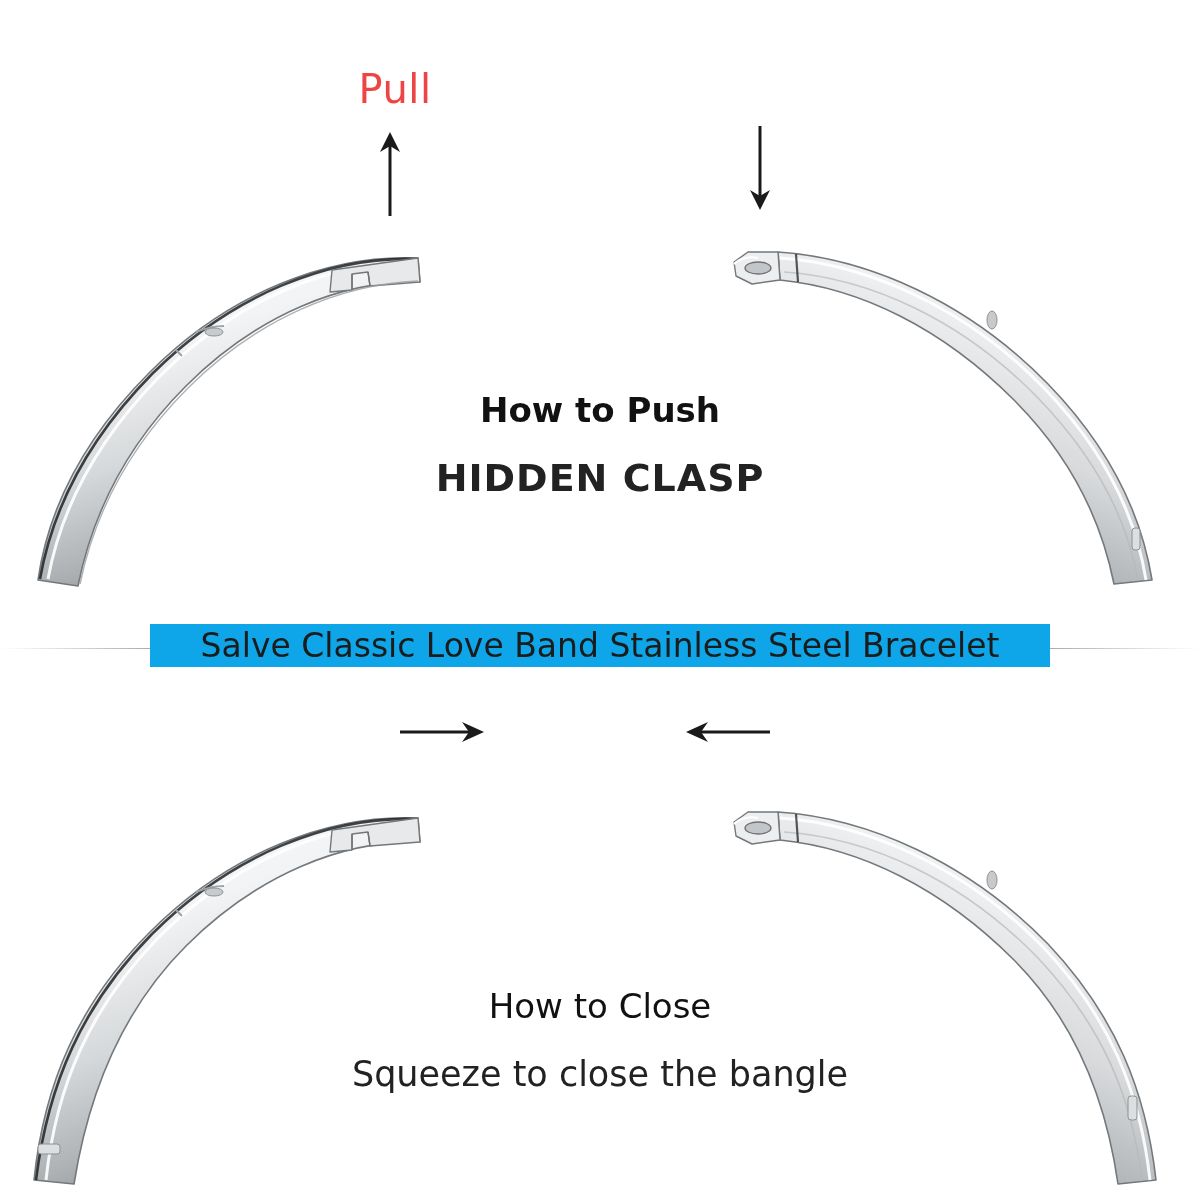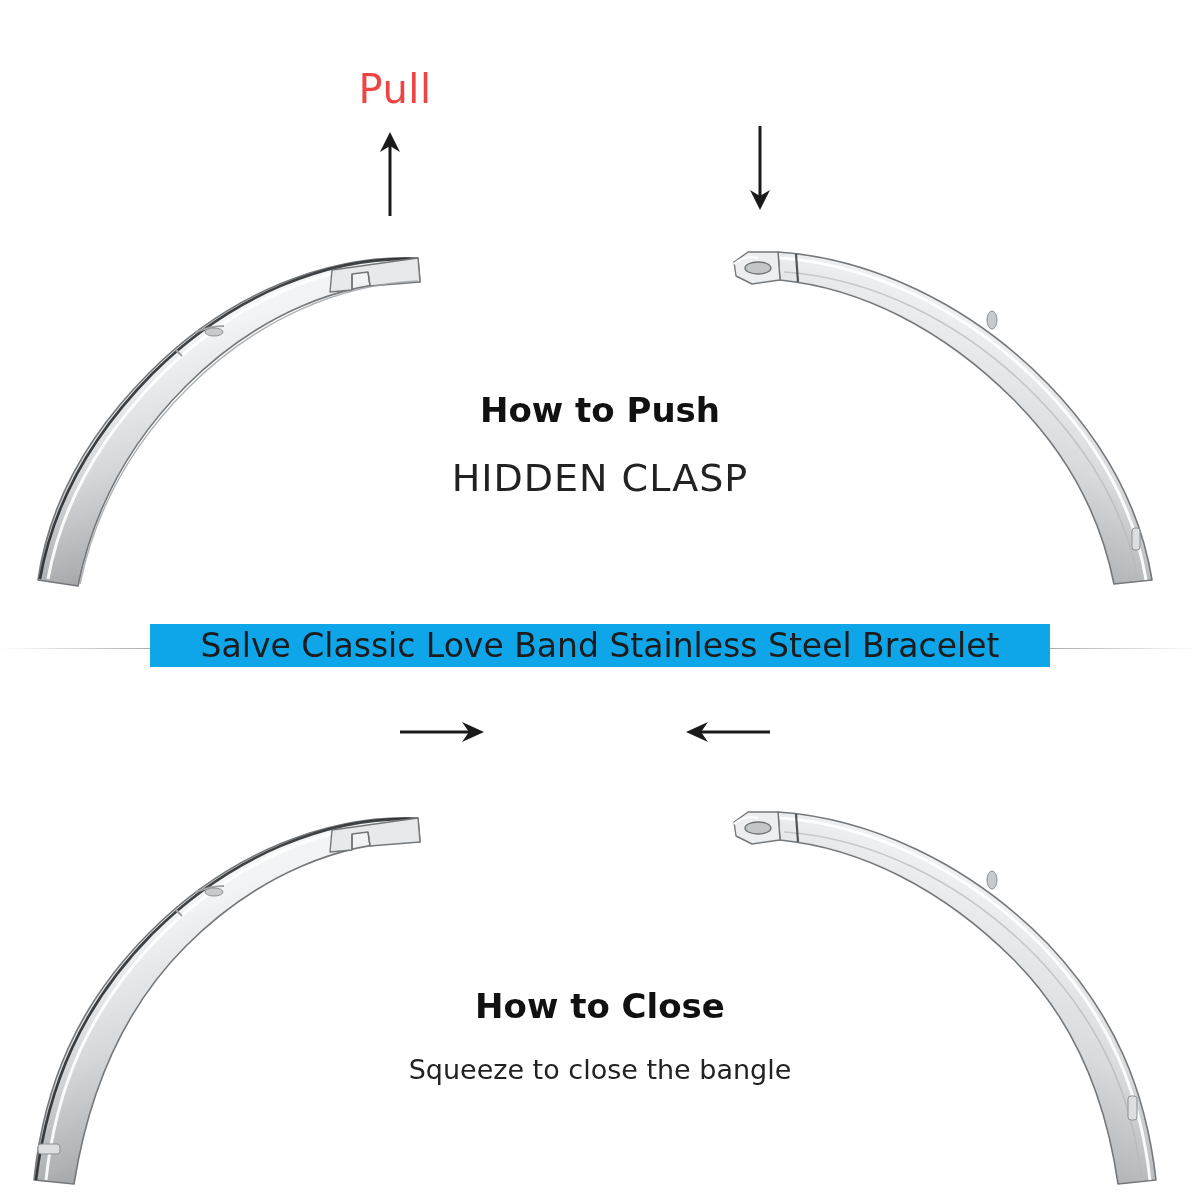--- a/index.html
+++ b/index.html
@@ -55,21 +55,21 @@
     font-weight: 700;
     color: #111111;
   }
   .sub-open {
     position: absolute;
     left: 300px;
     top: 456px;
     width: 600px;
     text-align: center;
     font-size: 38px;
-    font-weight: 400;
+    font-weight: 700;
     color: #222222;
     letter-spacing: 1px;
   }
 
   .divider-wrap {
     position: absolute;
     left: 0;
     top: 648px;
     width: 1200px;
     height: 2px;
@@ -99,30 +99,30 @@
     padding: 2px 0;
   }
 
   .heading-close {
     position: absolute;
     left: 300px;
     top: 986px;
     width: 600px;
     text-align: center;
     font-size: 34px;
-    font-weight: 700;
+    font-weight: 400;
     color: #111111;
   }
   .sub-close {
     position: absolute;
     left: 250px;
     top: 1054px;
     width: 700px;
     text-align: center;
-    font-size: 27px;
+    font-size: 35px;
     font-weight: 400;
     color: #222222;
   }
 
   
   .arrow { position: absolute; }
   .arrow svg { display: block; }
 
   .arrow-pull  { left: 360px; top: 126px; }
   .arrow-push  { left: 730px; top: 126px; }

